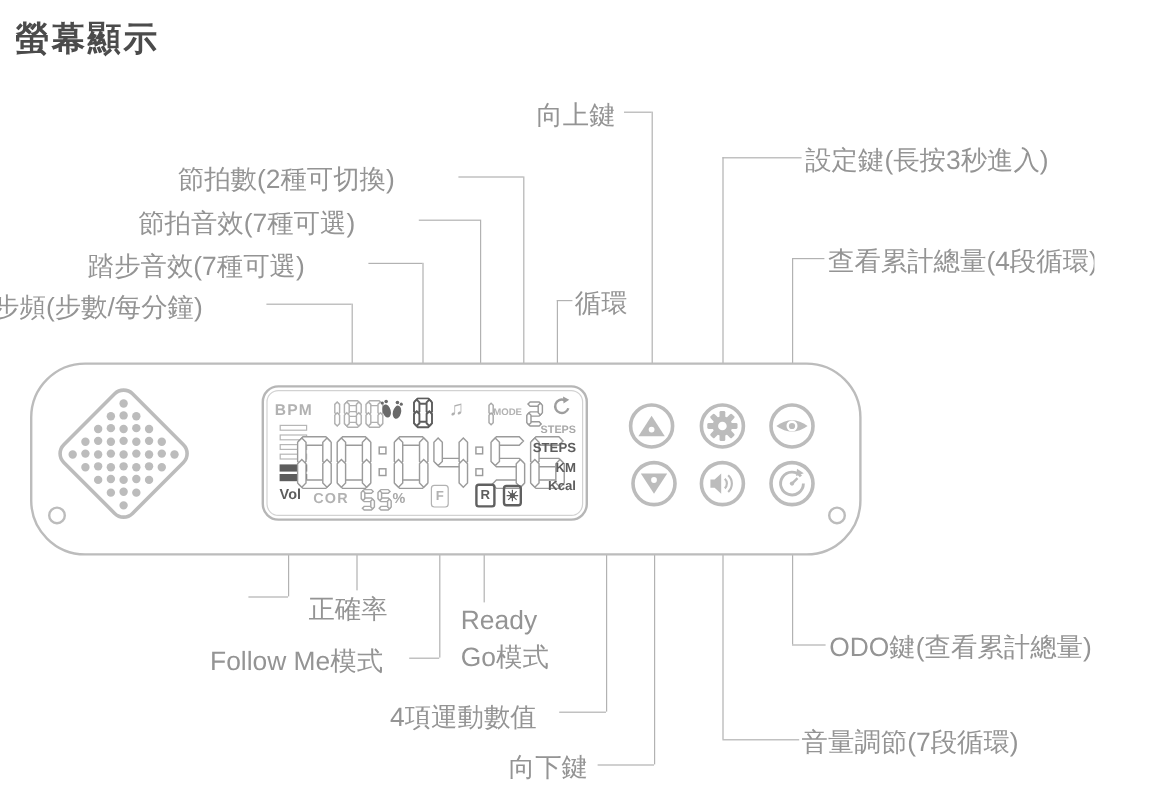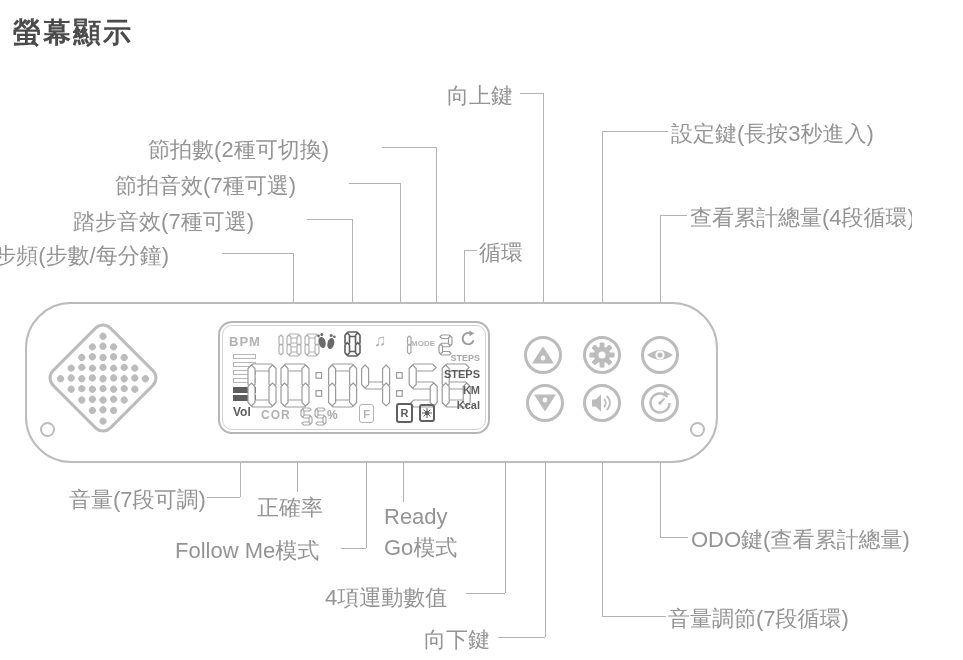--- a/index.html
+++ b/index.html
@@ -75,21 +75,20 @@
     </div>
 
   <div class="lbl" style="right:583px;top:135px">節拍數(2種可切換)</div>
   <div class="lbl" style="right:616px;top:171px">節拍音效(7種可選)</div>
   <div class="lbl" style="right:658px;top:207px">踏步音效(7種可選)</div>
   <div class="lbl" style="right:743px;top:241px">步頻(步數/每分鐘)</div>
   <div class="lbl" style="left:447px;top:81px">向上鍵</div>
   <div class="lbl" style="left:479px;top:238px">循環</div>
   <div class="lbl" style="left:671px;top:119px">設定鍵(長按3秒進入)</div>
   <div class="lbl" style="left:690px;top:203px">查看累計總量(4段循環)</div>
-  <div class="lbl" style="left:69px;top:485px">音量(7段可調)</div>
   <div class="lbl" style="left:257px;top:493px">正確率</div>
   <div class="lbl" style="left:175px;top:536px">Follow Me模式</div>
   <div class="lbl" style="left:384px;top:504px">Ready</div>
   <div class="lbl" style="left:384px;top:533px">Go模式</div>
   <div class="lbl" style="left:325px;top:583px">4項運動數值</div>
   <div class="lbl" style="left:424px;top:625px">向下鍵</div>
   <div class="lbl" style="left:691px;top:525px">ODO鍵(查看累計總量)</div>
   <div class="lbl" style="left:668px;top:604px">音量調節(7段循環)</div>
 
   <div class="device"></div>

